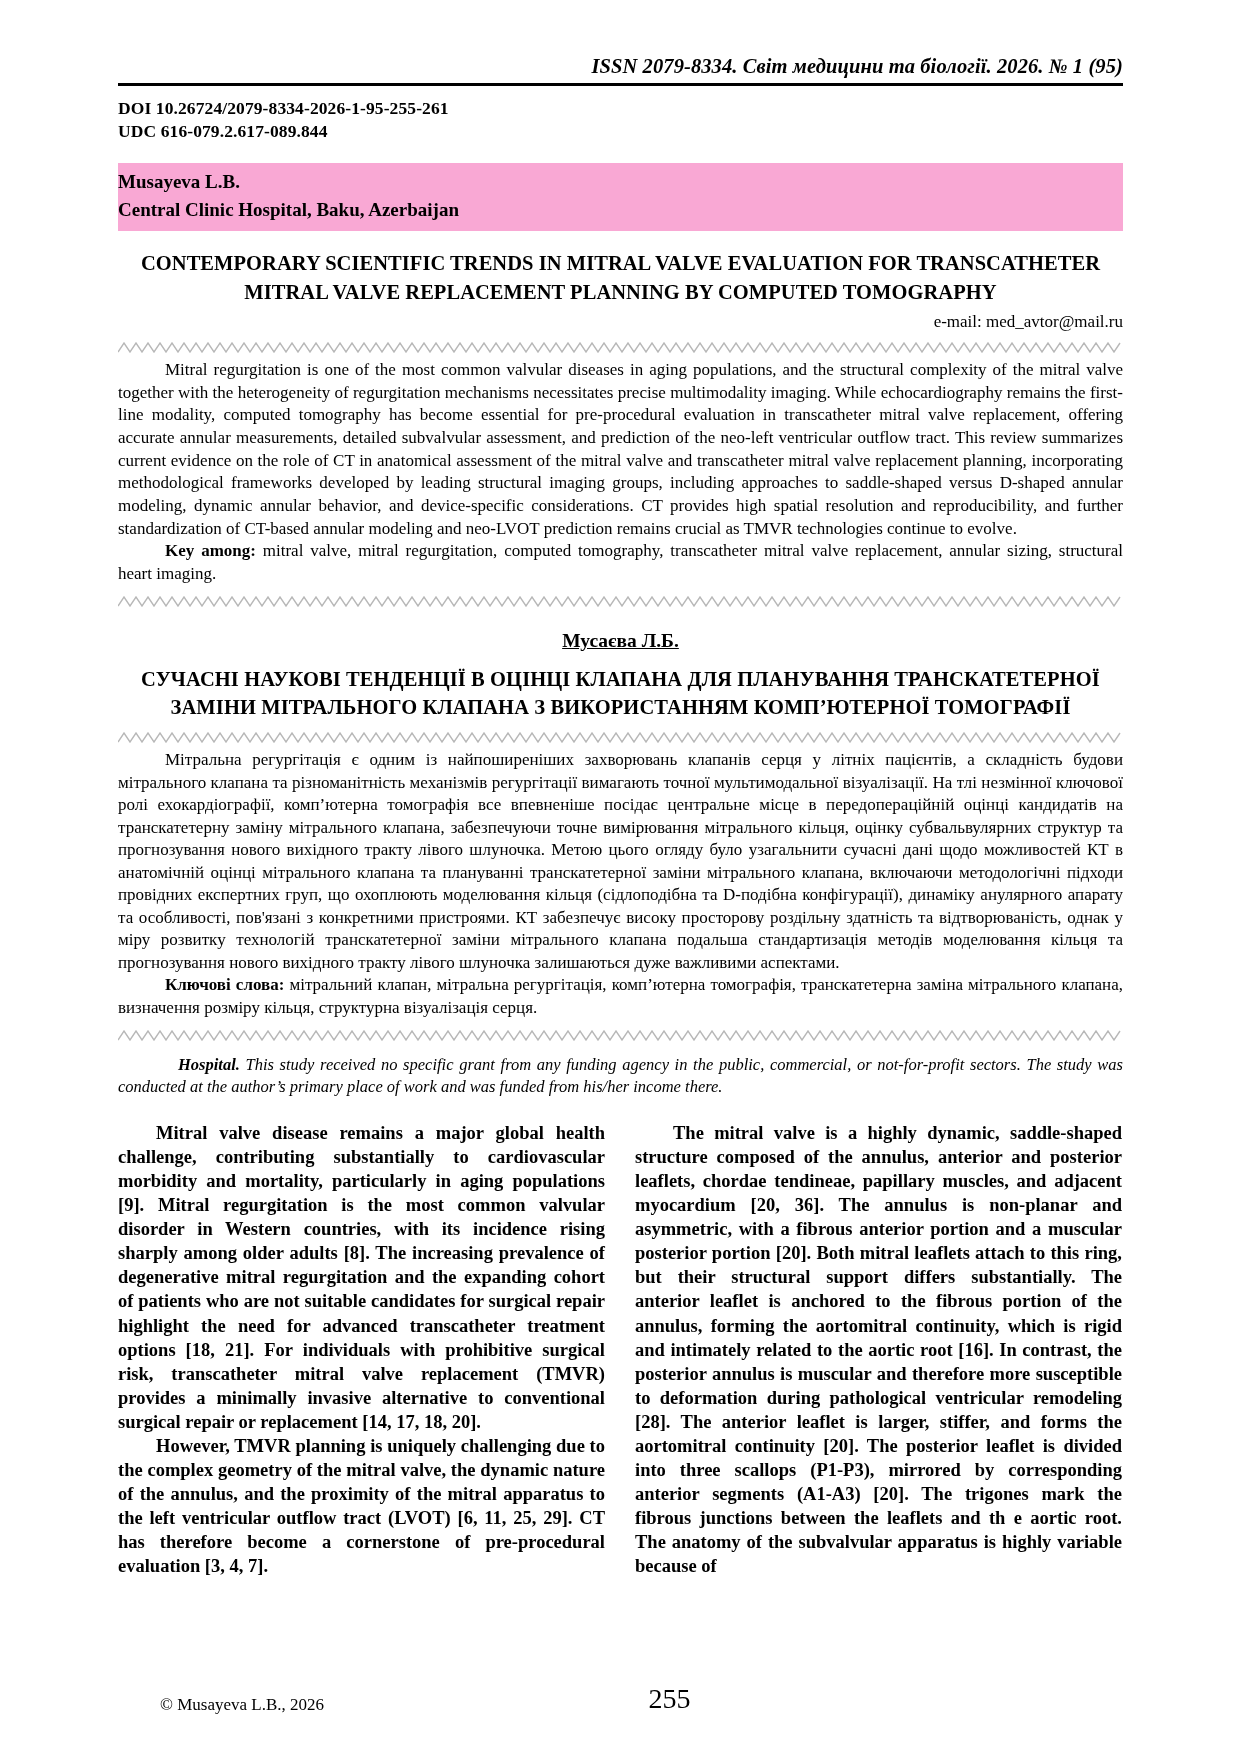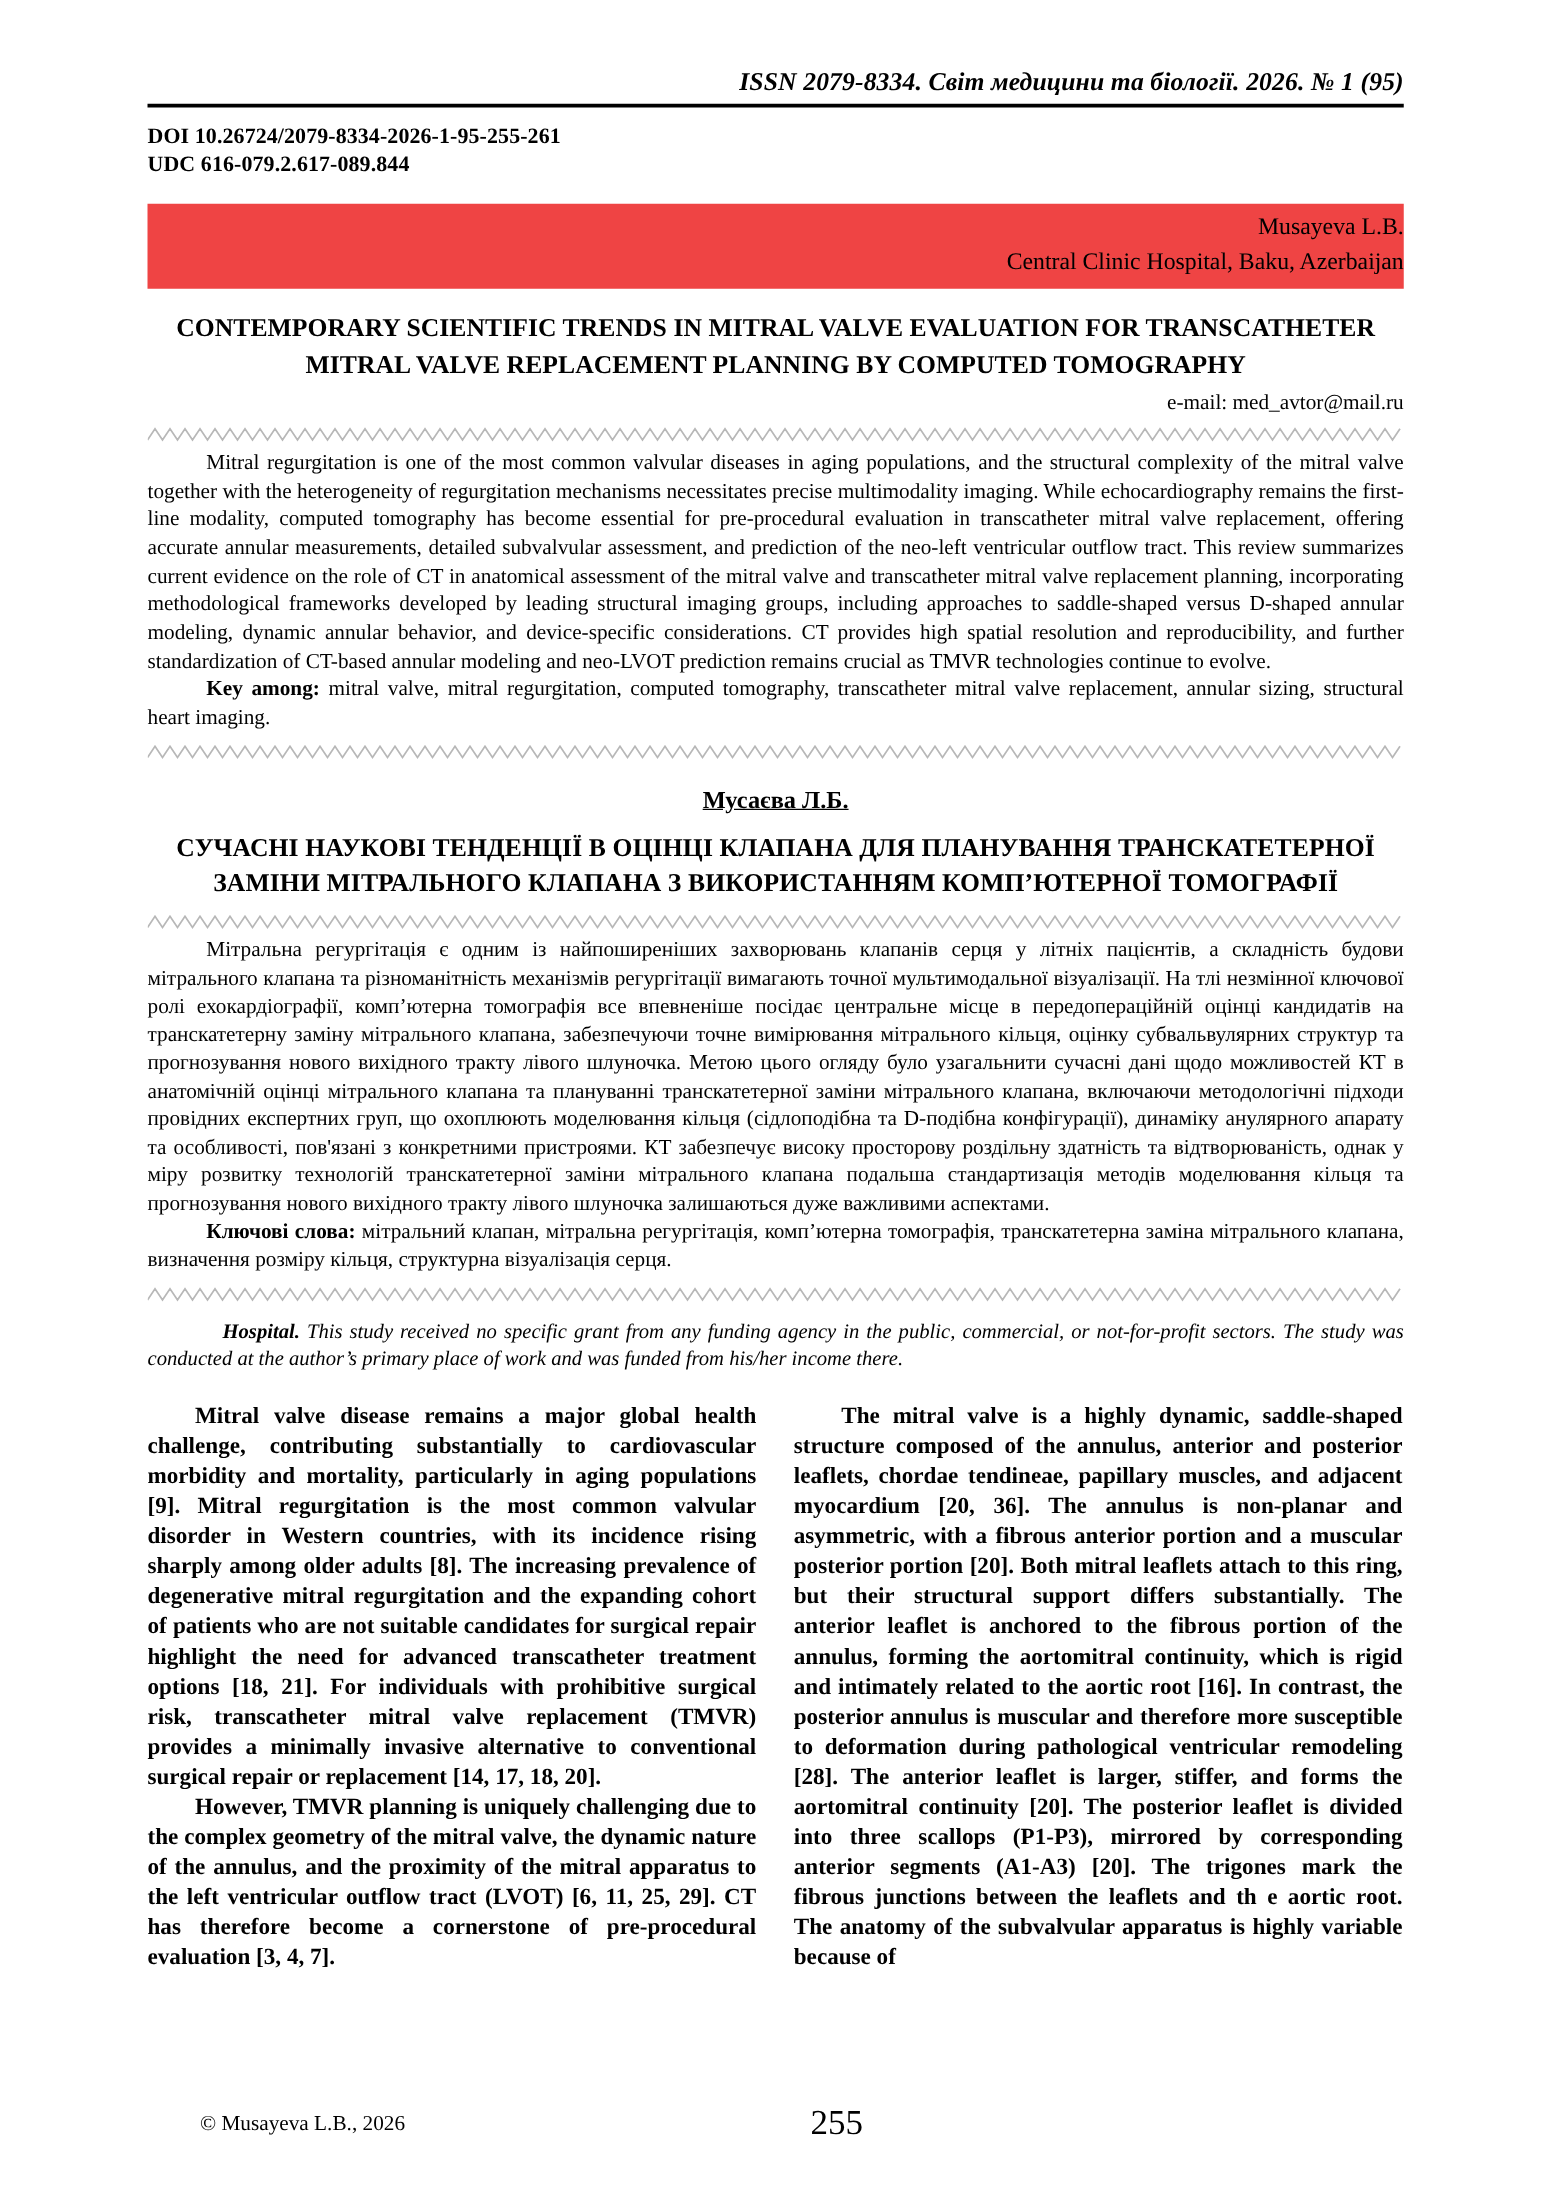--- a/index.html
+++ b/index.html
@@ -36,23 +36,23 @@
   }
   
   .idline {
     font-weight: bold;
     font-size: 17.5px;
     line-height: 1.33;
     letter-spacing: 0.1px;
   }
   
   .author-band {
-    background: #ef4444;
-    text-align: right;
-    font-weight: normal;
+    background: #f9a8d4;
+    text-align: left;
+    font-weight: bold;
     font-size: 19px;
     line-height: 1.52;
     margin-top: 19px;
     padding: 5px 0 6px 0;
   }
   
   .article-title {
     text-align: center;
     font-weight: bold;
     font-size: 20.5px;
@@ -132,21 +132,21 @@
     margin: 0;
     text-indent: 38px;
   }
   
   .footer {
     position: absolute;
     left: 118px;
     right: 104px;
     bottom: 40px;
     display: flex;
-    align-items: center;
+    align-items: flex-end;
     font-size: 17px;
   }
   .footer-left  { width: 33%; text-align: left; padding-left: 42px; }
   .footer-mid   { width: 34%; text-align: center; font-size: 28px; }
   .footer-right { width: 33%; text-align: right; }
 </style>
 </head>
 <body>
 
 <div class="page">

